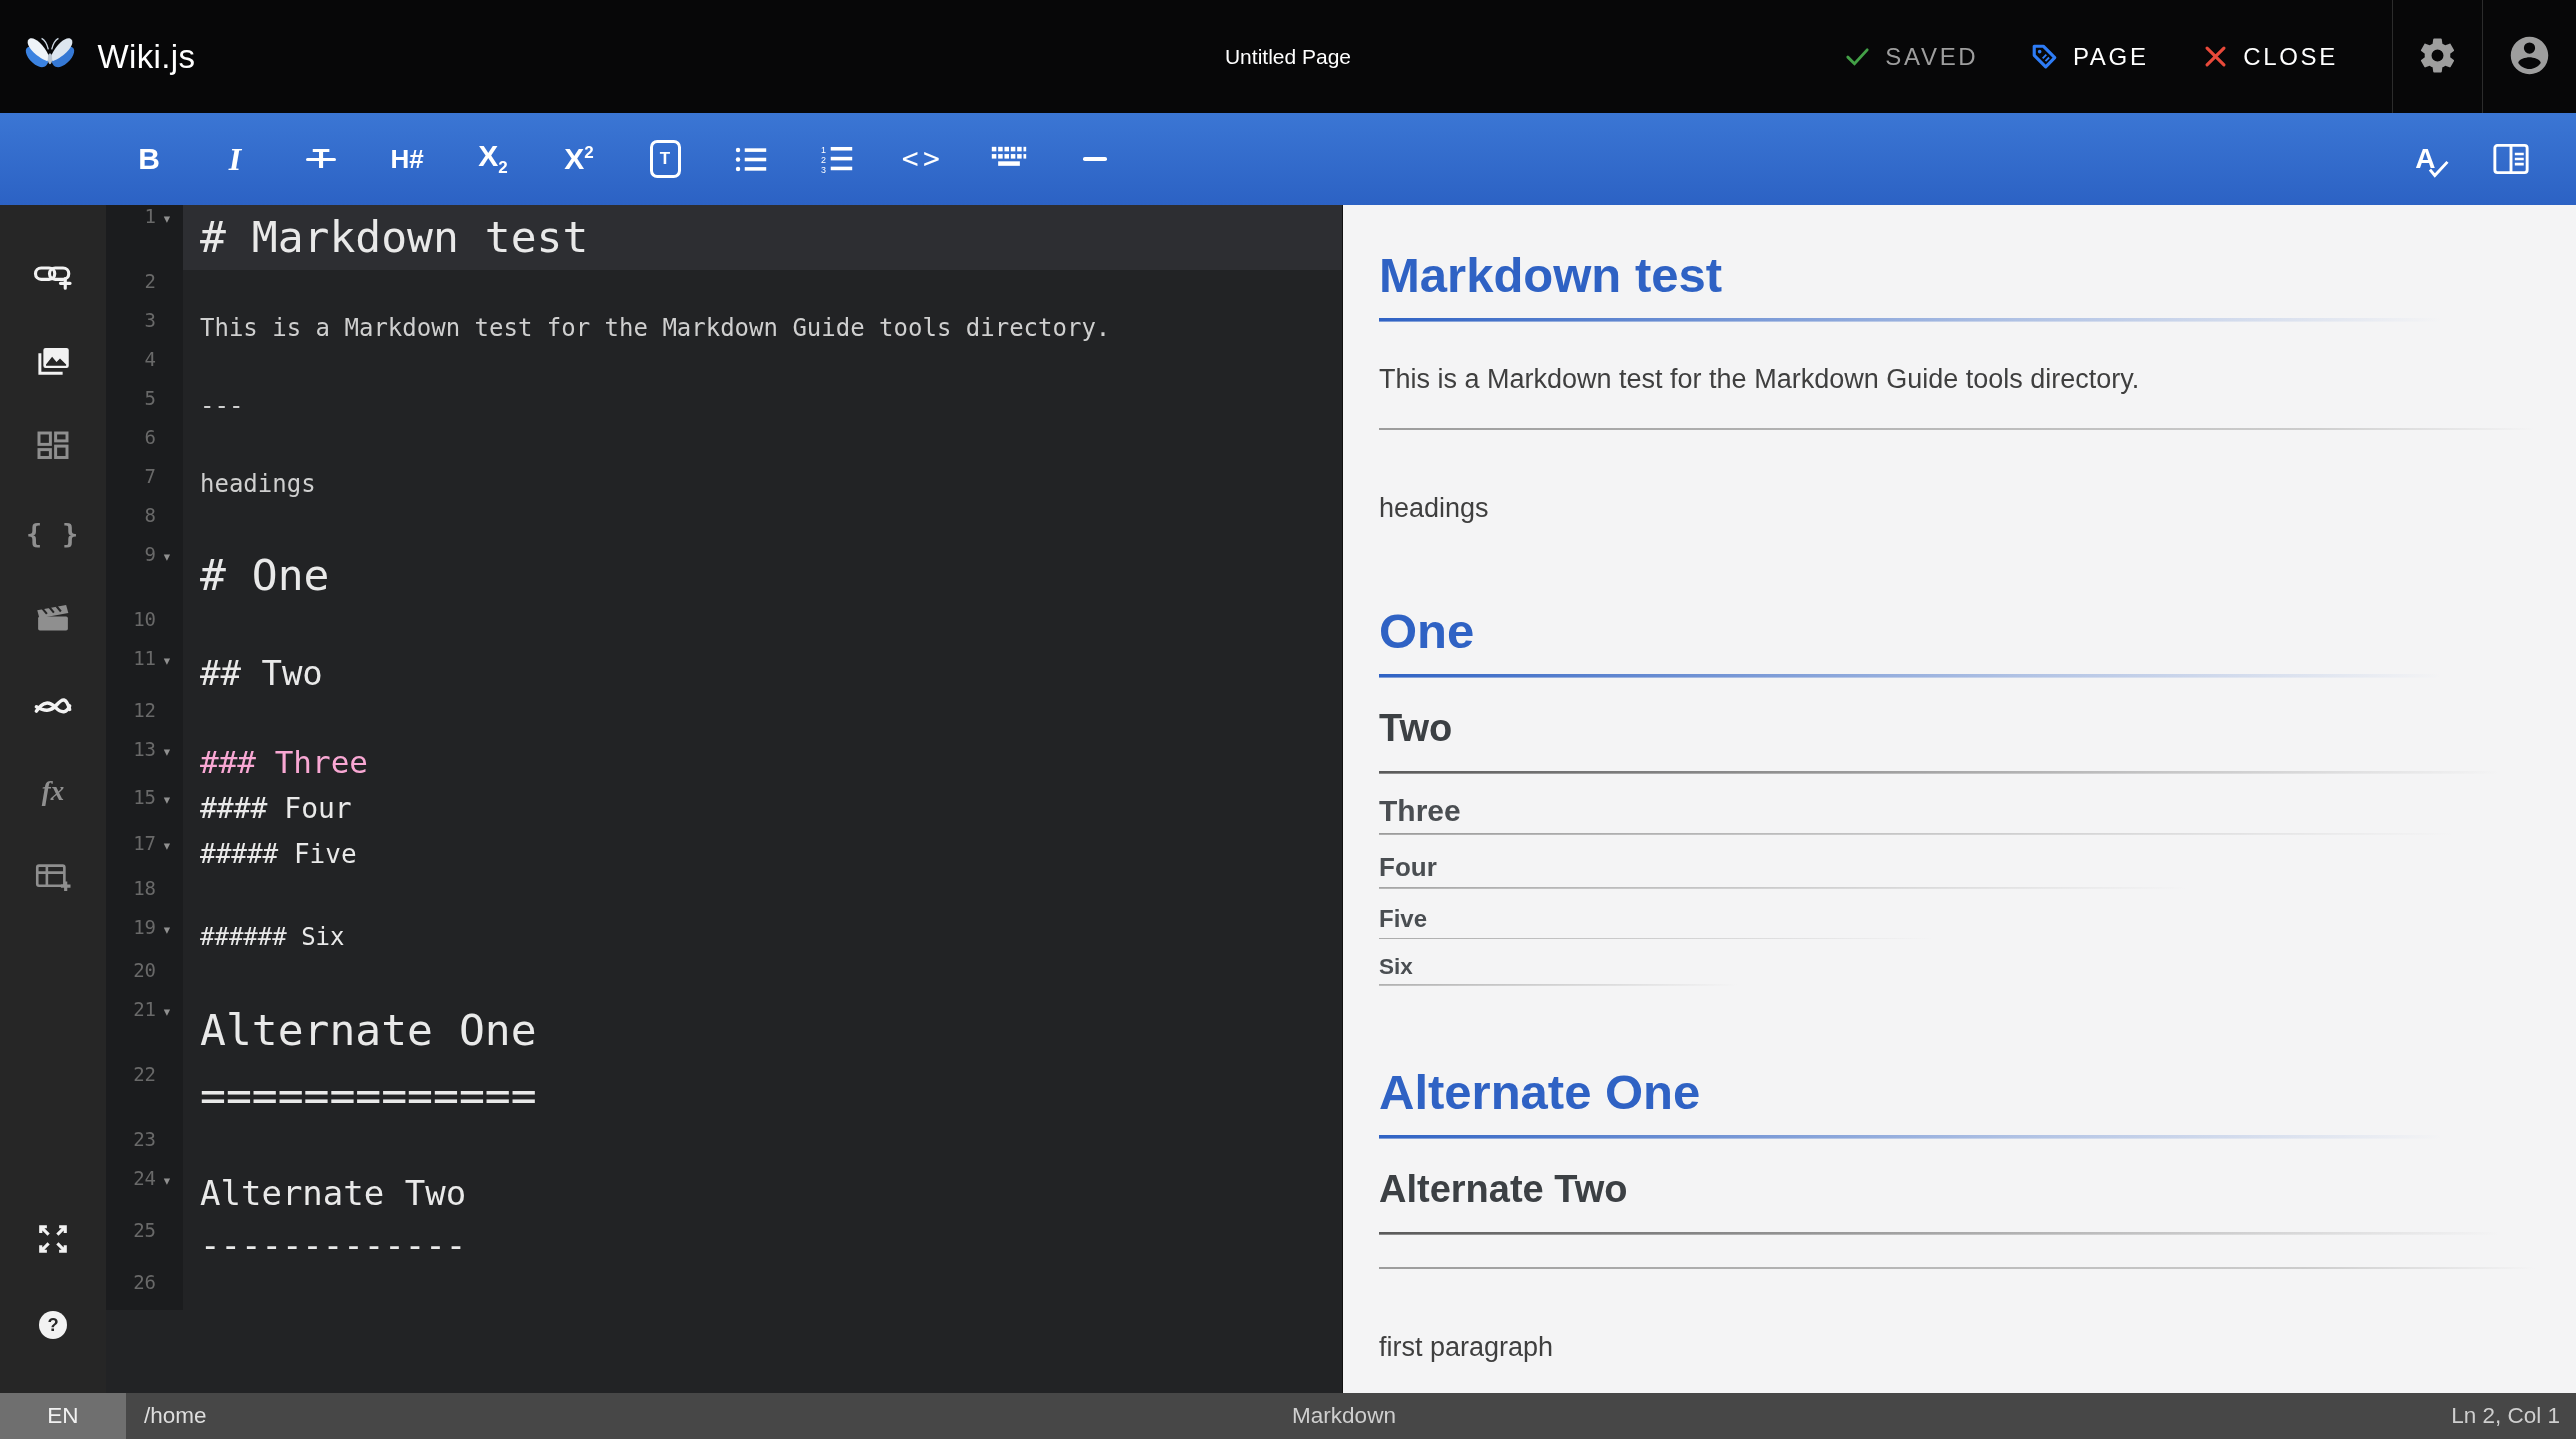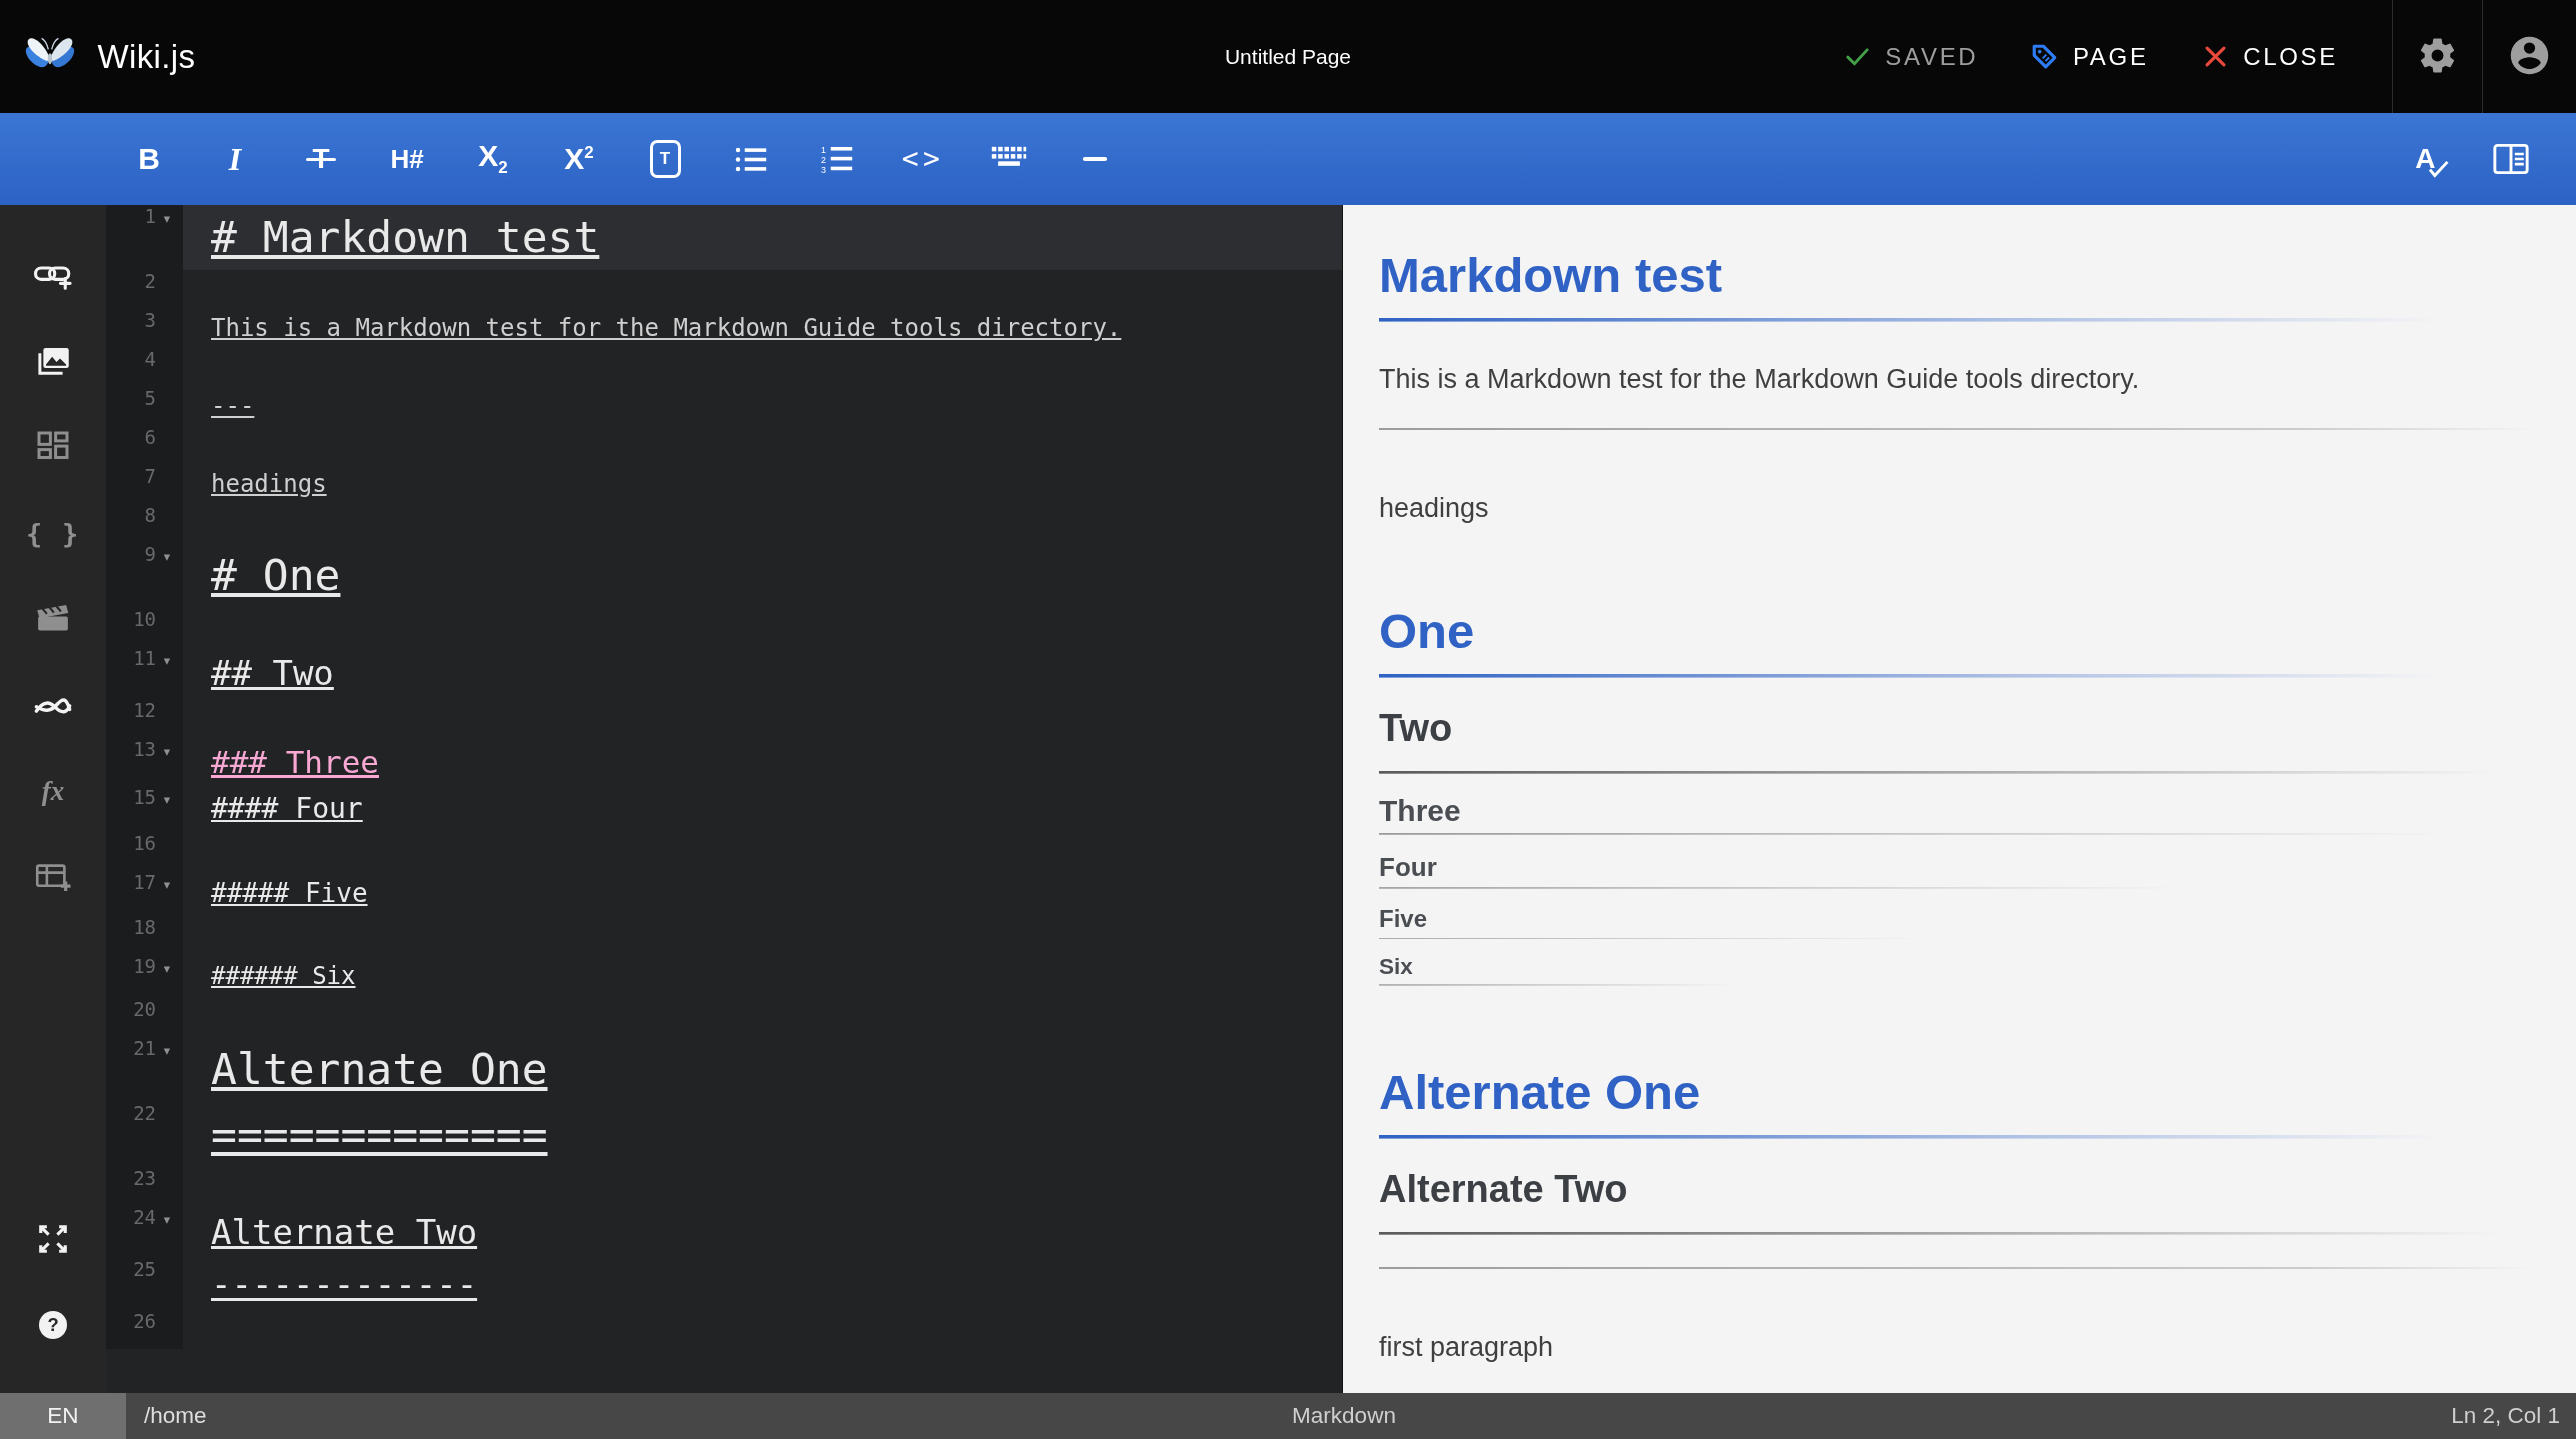--- a/index.html
+++ b/index.html
@@ -61,21 +61,21 @@
   .sb-bottom { margin-top:auto; display:flex; flex-direction:column; align-items:center; }
   .sb-fx { font-family:"Liberation Serif", serif; font-style:italic; font-size:28px; font-weight:700; }
   .sb-braces { font-family:"DejaVu Sans Mono", monospace; font-weight:700; letter-spacing:1.8px; }
 
   
   .editor { width:1237px; flex:none; background:#222325; overflow:hidden; font-family:"DejaVu Sans Mono", monospace; border-right:1.8px solid #121212; }
   .ed-line { display:flex; }
   .gut { width:77px; flex:none; background:#1b1c1e; color:#696969; display:flex; align-items:baseline; justify-content:flex-end; padding-right:5.4px; font-size:19px; }
   .gut .num { text-align:right; }
   .gut .fold { width:21.6px; flex:none; text-align:center; font-size:12.6px; color:#909090; font-family:"Liberation Sans", sans-serif; }
-  .code { flex:1; padding-left:28px; color:#cfcfcf; white-space:pre; overflow:hidden;text-decoration:underline; }
+  .code { flex:1; padding-left:17px; color:#cfcfcf; white-space:pre; overflow:hidden; }
   .l-body .code { line-height:39px; font-size:24px; }
   .l-body { height:39px; }
   .l-h1 { height:65px; } .l-h1 .code { line-height:65px; font-size:43px; color:#e9e9e9; }
   .l-h2 { height:52px; } .l-h2 .code { line-height:52px; font-size:34px; color:#e9e9e9; }
   .l-h3 { height:48px; } .l-h3 .code { line-height:48px; font-size:31px; color:#f9a8d4; }
   .l-h4 { height:46px; } .l-h4 .code { line-height:46px; font-size:28px; color:#e9e9e9; }
   .l-h5 { height:45px; } .l-h5 .code { line-height:45px; font-size:26px; color:#e9e9e9; }
   .l-h6 { height:43px; } .l-h6 .code { line-height:43px; font-size:24px; color:#e9e9e9; }
   .ed-line .gut { align-self:stretch; }
   .ed-line.active .code { background:#2d2e32; }
@@ -408,27 +408,20 @@
           </div>
           <div class="code">### Three</div>
         </div>
         <div class="ed-line l-h4">
           <div class="gut">
             <span class="num">15</span>
             <span class="fold">▾</span>
           </div>
           <div class="code">#### Four</div>
         </div>
-        <div class="ed-line l-body">
-          <div class="gut">
-            <span class="num">16</span>
-            <span class="fold"></span>
-          </div>
-          <div class="code"></div>
-        </div>
         <div class="ed-line l-h5">
           <div class="gut">
             <span class="num">17</span>
             <span class="fold">▾</span>
           </div>
           <div class="code">##### Five</div>
         </div>
         <div class="ed-line l-body">
           <div class="gut">
             <span class="num">18</span>

